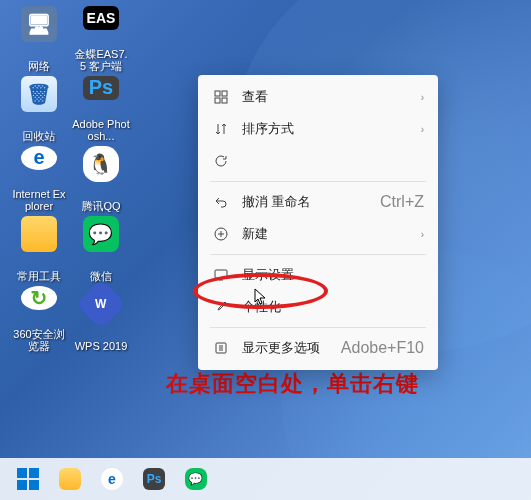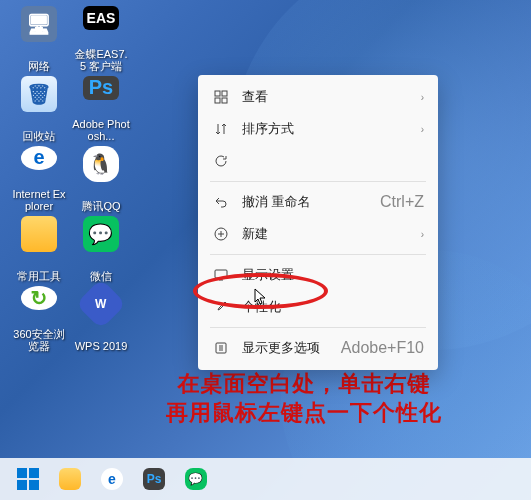--- a/index.html
+++ b/index.html
@@ -321,21 +321,20 @@
 
 <div class="highlight-oval"></div>
 <div class="cursor">
   <svg width="14" height="18" viewBox="0 0 14 18">
       <path d="M1 1l0 13 3-3 2 5 2-1-2-5 5 0z" fill="#fff" stroke="#000"></path>
     </svg>
 </div>
 
 <div class="instruction">
   <div>在桌面空白处，单击右键</div>
-  <div>再用鼠标左键点一下个性化</div>
 </div>
 
 <div class="taskbar">
   <div class="tb-item">
     <div class="tb-start">
         <div></div>
         <div></div>
         <div></div>
         <div></div>
       </div>

